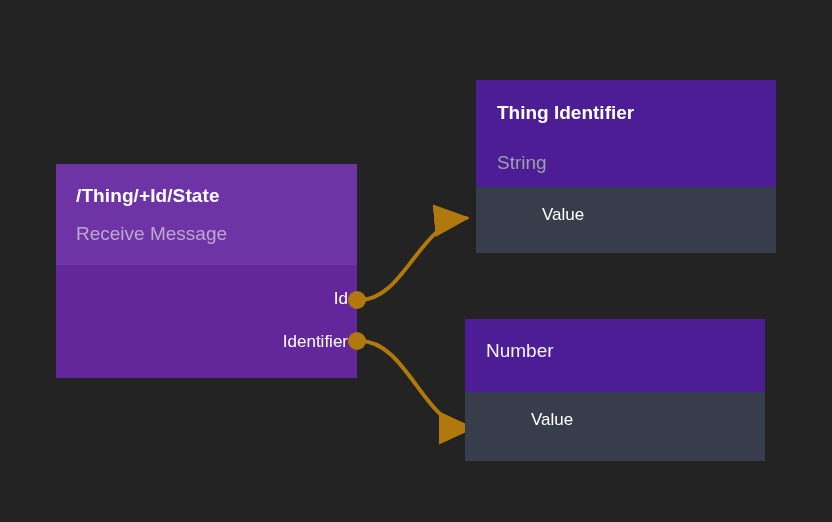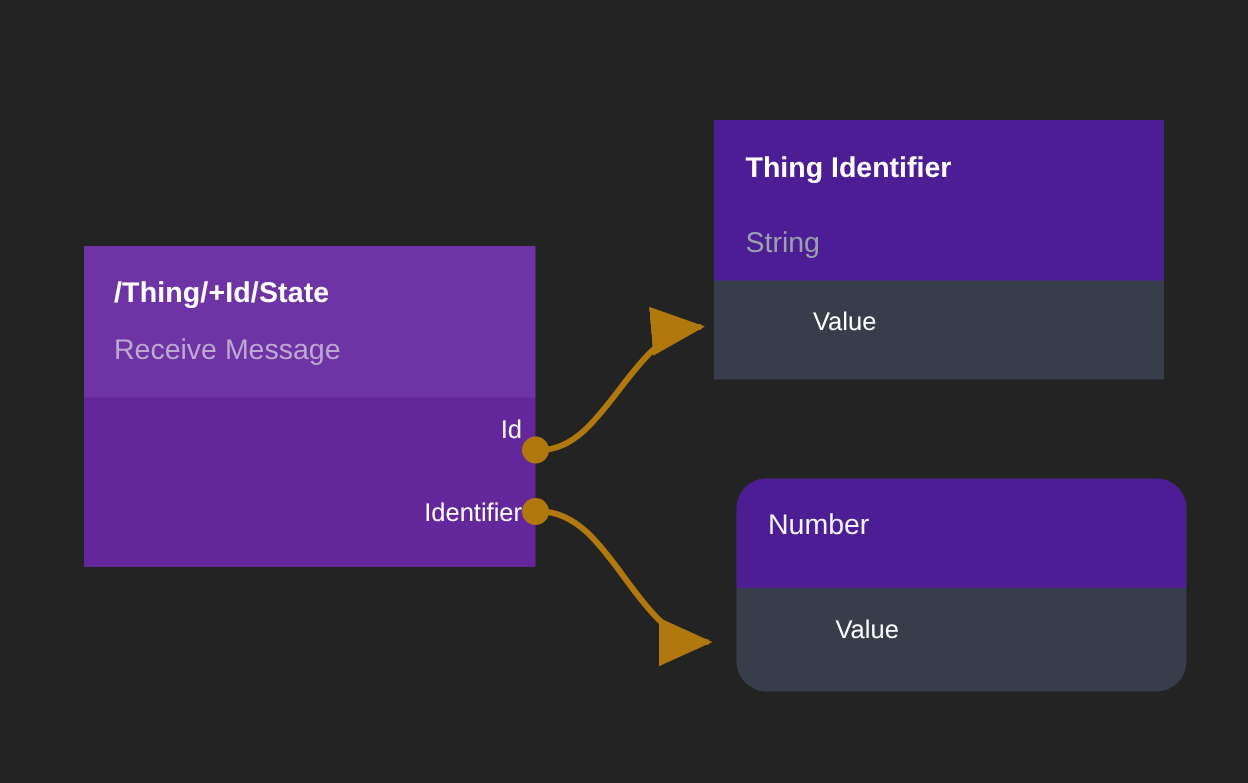--- a/index.html
+++ b/index.html
@@ -71,21 +71,21 @@
     align-items: center;
     justify-content: flex-end;
   }
   .out-port .port-label {
     font-size: 17px;
     color: #ffffff;
     line-height: 20px;
     padding-right: 9px;
     white-space: nowrap;
   }
-  #out-port-id { top: 12px; }
+  #out-port-id { top: 24px; }
   #out-port-temperature { top: 67px; }
 
   
   .node-target { background: #373d4a; }
   .node-target .node-header { background: #4c1d95; }
   .node-target .node-title {
     font-size: 19px;
     color: #f2f3f5;
     line-height: 24px;
   }
@@ -120,25 +120,24 @@
   }
   #node-thing-identifier .node-header {
     height: 107px;
     box-sizing: border-box;
     padding: 21px 0 0 21px;
   }
   #node-thing-identifier .node-body { height: 66px; }
   #node-thing-identifier .in-port { top: 18px; }
 
   #node-number {
-    left: 491px;
+    left: 465px;
     top: 319px;
     width: 300px;
     height: 142px;
-    border-radius: 20px;
   }
   #node-number .node-header {
     height: 73px;
     box-sizing: border-box;
     padding: 20px 0 0 21px;
   }
   #node-number .node-body { height: 69px; }
   #node-number .in-port { top: 18px; }
 
   .port-dot {

